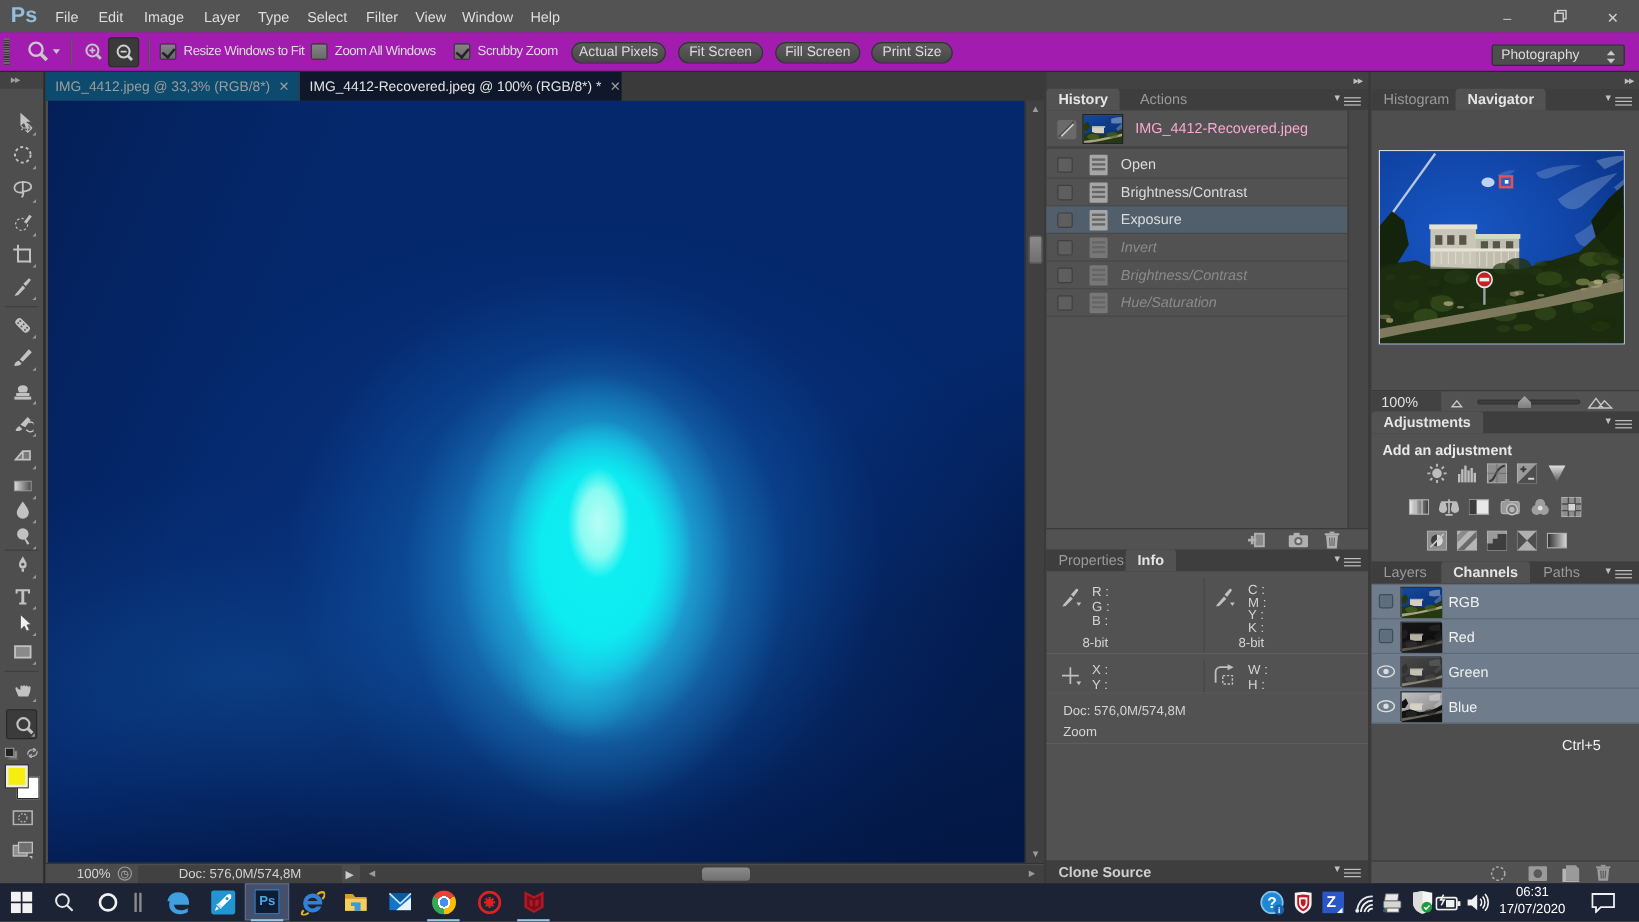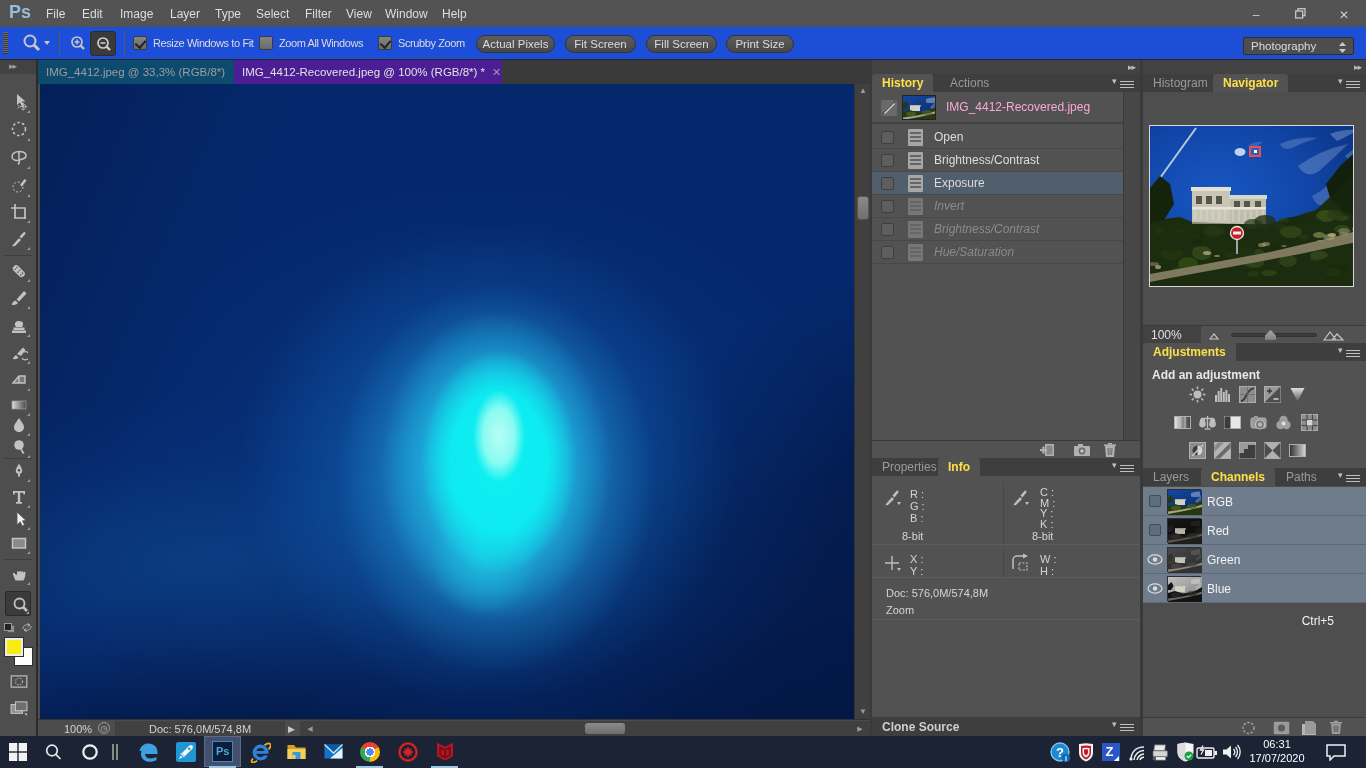--- a/index.html
+++ b/index.html
@@ -12,21 +12,21 @@
 #menubar { left:0; top:0; width:1366px; height:27px; background:#535353;
   color:#dedede; font-size:12px; }
 #menubar .ps { position:absolute; left:9px; top:2px; font-size:18px; font-weight:bold;
   color:#93bede; letter-spacing:0px; }
 #menubar .mi { position:absolute; top:7px; }
 #winbtns { position:absolute; right:0; top:0; height:27px; }
 #winbtns span { display:inline-block; width:44px; height:27px; text-align:center;
   color:#cfcfcf; font-size:12px; line-height:25px; }
 
 
-#optionsbar { left:0; top:27px; width:1366px; height:33px; background:#1d4ed8;
+#optionsbar { left:0; top:27px; width:1366px; height:33px; background:#a21caf;
   border-bottom:1px solid #282828; color:#d6d6d6; font-size:12px; }
 .grip { position:absolute; left:3px; top:5px; width:5px; height:22px;
   background:repeating-linear-gradient(to bottom,#6a6a6a 0 1px,#3a3a3a 1px 2px); }
 .vsep { position:absolute; top:4px; width:1px; height:24px; background:#3c3c3c;
   border-right:1px solid #5c5c5c; }
 .optbtn { position:absolute; top:8px; height:18px; background:linear-gradient(#5d5d5d,#474747);
   border:1px solid #333; border-radius:10px; color:#dcdcdc; font-size:12px;
   text-align:center; line-height:16px; font-size:11.5px;}
 .cb { position:absolute; top:9px; width:14px; height:14px; border-radius:2px;
   background:linear-gradient(#848484,#6a6a6a); border:1px solid #3a3a3a; }
@@ -85,21 +85,21 @@
   text-align:center; line-height:16px; }
 #hscroll { position:absolute; left:262px; top:1px; width:570px; height:15px; background:#404040; }
 #hthumb { position:absolute; left:285px; top:2px; width:40px; height:11px;
   background:linear-gradient(#8a8a8a,#6f6f6f); border-radius:3px; }
 
 
 .pcol { background:#474747; }
 .ptabbar { position:absolute; left:0; width:100%; height:18px; background:#3e3e3e; }
 .ptab { position:absolute; top:0; height:18px; padding:2px 10px 0 10px; font-size:12px;
   color:#9a9a9a; }
-.ptab.on { background:#525252; color:#fde047; font-weight:bold; border-radius:3px 3px 0 0; }
+.ptab.on { background:#525252; color:#e5e5e5; font-weight:bold; border-radius:3px 3px 0 0; }
 .pmenu { position:absolute; right:6px; top:5px; width:16px; height:10px; }
 .pmenu:before { content:"▾"; position:absolute; left:-6px; top:-3px; color:#c0c0c0; font-size:9px; }
 .pmenu i { display:block; height:1px; background:#c0c0c0; margin:2px 0 0 2px; }
 .collapse { position:absolute; right:5px; top:2px; color:#bdbdbd; font-size:9px; letter-spacing:-1px;}
 
 
 #histpanel { left:872px; top:74px; width:268px; height:384px; background:#525252; }
 .hrow { position:absolute; left:0; width:251px; height:23px; border-bottom:1px solid #484848;
   color:#dcdcdc; font-size:12px; }
 .hrow .ck { position:absolute; left:9px; top:5px; width:13px; height:13px;
@@ -357,21 +357,21 @@
       </svg>
     <svg class="abs" style="left:10px;top:641px" width="18" height="15" viewBox="0 0 20 17">
         <rect x="1" y="4" width="13" height="10" fill="#8f8f8f" stroke="#c2c2c2" stroke-width="1.2"></rect>
         <rect x="6" y="1" width="13" height="10" fill="#6f6f6f" stroke="#c2c2c2" stroke-width="1.2"></rect>
         <path d="M16 14 l3 3 v-3 z" fill="#c2c2c2"></path>
       </svg>
   </div>
 
   <div id="tabsbar" class="abs">
     <div class="dtab" style="left:0;width:211px;background:#0c4a6e;color:#9d9d9d">IMG_4412.jpeg @ 33,3% (RGB/8*)<span class="x">✕</span></div>
-    <div class="dtab" style="left:196px;width:268px;background:#4c1d95;color:#e2e2e2">IMG_4412-Recovered.jpeg @ 100% (RGB/8*) *<span class="x">✕</span></div>
+    <div class="dtab" style="left:212px;width:268px;background:#0f172a;color:#e2e2e2">IMG_4412-Recovered.jpeg @ 100% (RGB/8*) *<span class="x">✕</span></div>
   </div>
 
   <div id="canvas" class="abs"></div>
 
   <div id="vscroll" class="abs">
     <div class="sarrow" style="top:0">▲</div>
     <div id="vthumb"></div>
     <div class="sarrow" style="bottom:0">▼</div>
   </div>
 

